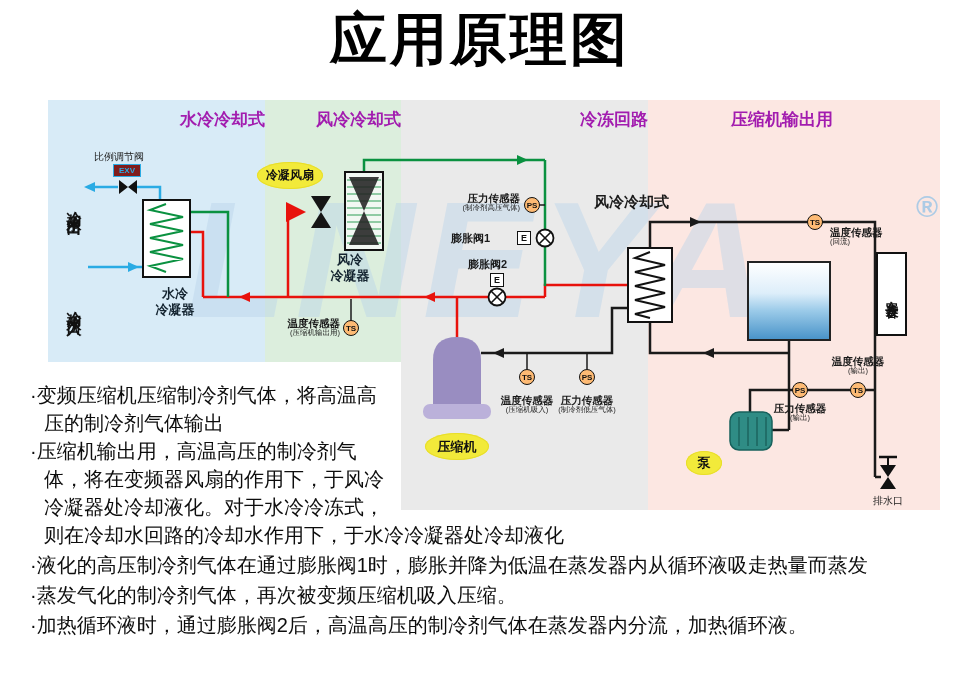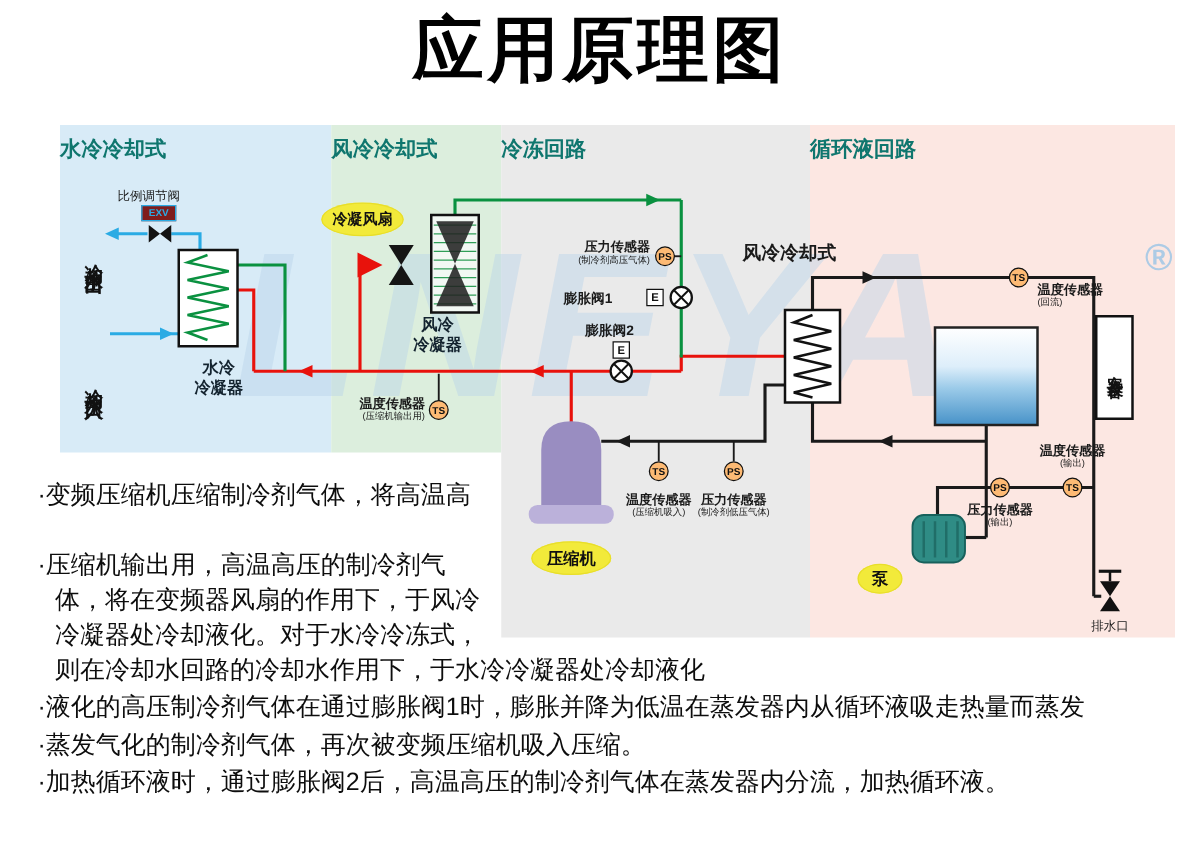--- a/index.html
+++ b/index.html
@@ -7,21 +7,21 @@
   body{font-family:"Liberation Sans","DejaVu Sans",sans-serif;}
   #stage{position:relative;width:960px;height:690px;background:#fff;overflow:hidden;}
   .title{position:absolute;top:2px;left:0;width:100%;text-align:center;font-size:57px;font-weight:900;color:#000;letter-spacing:3px;z-index:3;}
   .watermark{position:absolute;top:178px;left:-12px;width:984px;text-align:center;font-size:165px;line-height:1;font-weight:bold;font-style:italic;letter-spacing:8px;color:#b7d3ea;opacity:.42;z-index:1;}
   .regmark{position:absolute;left:916px;top:190px;font-size:30px;font-weight:bold;color:#a5c9e6;opacity:.9;z-index:1;}
   .panel{position:absolute;top:100px;z-index:0;}
   .p-water{left:48px;width:217px;height:262px;background:#d8ebf7;}
   .p-air{left:265px;width:136px;height:262px;background:#dceedd;}
   .p-refrig{left:401px;width:247px;height:410px;background:#eaeaea;}
   .p-circ{left:648px;width:292px;height:410px;background:#fce7e2;}
-  .panel-title{position:absolute;top:108px;z-index:3;font-size:17px;font-weight:bold;color:#0f766e;text-align:left;}
+  .panel-title{position:absolute;top:108px;z-index:3;font-size:17px;font-weight:bold;color:#a21caf;text-align:right;}
   svg.pipes{position:absolute;left:0;top:0;z-index:2;}
   .lbl{position:absolute;z-index:3;color:#1a1a1a;}
   .sensor{position:absolute;z-index:4;width:16px;height:16px;border:1.6px solid #111;border-radius:50%;background:#fdba74;font-size:8px;font-weight:bold;display:flex;align-items:center;justify-content:center;color:#111;}
   .ebox{position:absolute;z-index:4;width:14px;height:14px;border:1.6px solid #111;background:#fff;font-size:9px;font-weight:bold;display:flex;align-items:center;justify-content:center;color:#111;}
   .exvbox{position:absolute;z-index:4;width:28px;height:13px;border:1px solid #2aabe4;background:#7f1d1d;color:#2aabe4;font-size:8px;font-weight:bold;display:flex;align-items:center;justify-content:center;}
   .ylabel{position:absolute;z-index:4;background:#f2ea3a;border-radius:50%;display:flex;align-items:center;justify-content:center;font-weight:bold;color:#111;box-shadow:0 0 0 1px #e8de2a inset;}
   .vtext{position:absolute;z-index:3;writing-mode:vertical-rl;text-orientation:upright;font-weight:bold;font-size:15px;letter-spacing:3px;color:#111;display:flex;align-items:center;justify-content:center;}
   .slabel{position:absolute;z-index:3;line-height:1.15;color:#1a1a1a;}
   .slabel .l1{display:block;font-size:10.5px;font-weight:bold;}
   .slabel .l2{display:block;font-size:7.5px;}
@@ -41,21 +41,21 @@
   <div class="regmark">®</div>
 
   <div class="panel p-water"></div>
   <div class="panel p-air"></div>
   <div class="panel p-refrig"></div>
   <div class="panel p-circ"></div>
 
   <div class="panel-title" style="left:48px;width:217px">水冷冷却式</div>
   <div class="panel-title" style="left:401px;width:247px">冷冻回路</div>
   <div class="panel-title" style="left:265px;width:136px">风冷冷却式</div>
-  <div class="panel-title" style="left:648px;width:185px">循环液回路</div>
+  <div class="panel-title" style="left:648px;width:185px">压缩机输出用</div>
 
   <svg class="pipes" width="960" height="690" viewBox="0 0 960 690">
     <defs>
       <linearGradient id="tankGrad" x1="0" y1="0" x2="0" y2="1">
         <stop offset="0" stop-color="#ffffff"></stop>
         <stop offset="0.40" stop-color="#ddeefa"></stop>
         <stop offset="0.62" stop-color="#9ccbe9"></stop>
         <stop offset="1" stop-color="#4792c8"></stop>
       </linearGradient>
     </defs>
@@ -245,20 +245,21 @@
   <div class="sensor" style="left:792px;top:382px;">PS</div>
   <div class="slabel tcenter" style="left:758px;top:402px;width:84px;">
     <span class="l1">压力传感器</span>
     <span class="l2">(输出)</span>
   </div>
 
   <div class="ylabel" style="left:686px;top:451px;width:36px;height:24px;font-size:13px;">泵</div>
   <div class="lbl tcenter" style="left:862px;top:494px;width:52px;font-size:10px;">排水口</div>
 
   <div class="note" style="left:30px;top:382px;">·变频压缩机压缩制冷剂气体，将高温高</div>
+  <div class="note" style="left:44px;top:410px;">压的制冷剂气体输出</div>
   <div class="note" style="left:30px;top:438px;">·压缩机输出用，高温高压的制冷剂气</div>
   <div class="note" style="left:44px;top:494px;">冷凝器处冷却液化。对于水冷冷冻式，</div>
   <div class="note" style="left:44px;top:466px;">体，将在变频器风扇的作用下，于风冷</div>
   <div class="note" style="left:44px;top:522px;">则在冷却水回路的冷却水作用下，于水冷冷凝器处冷却液化</div>
   <div class="note" style="left:30px;top:552px;">·液化的高压制冷剂气体在通过膨胀阀1时，膨胀并降为低温在蒸发器内从循环液吸走热量而蒸发</div>
   <div class="note" style="left:30px;top:582px;">·蒸发气化的制冷剂气体，再次被变频压缩机吸入压缩。</div>
   <div class="note" style="left:30px;top:612px;">·加热循环液时，通过膨胀阀2后，高温高压的制冷剂气体在蒸发器内分流，加热循环液。</div>
 
 </div>
 

